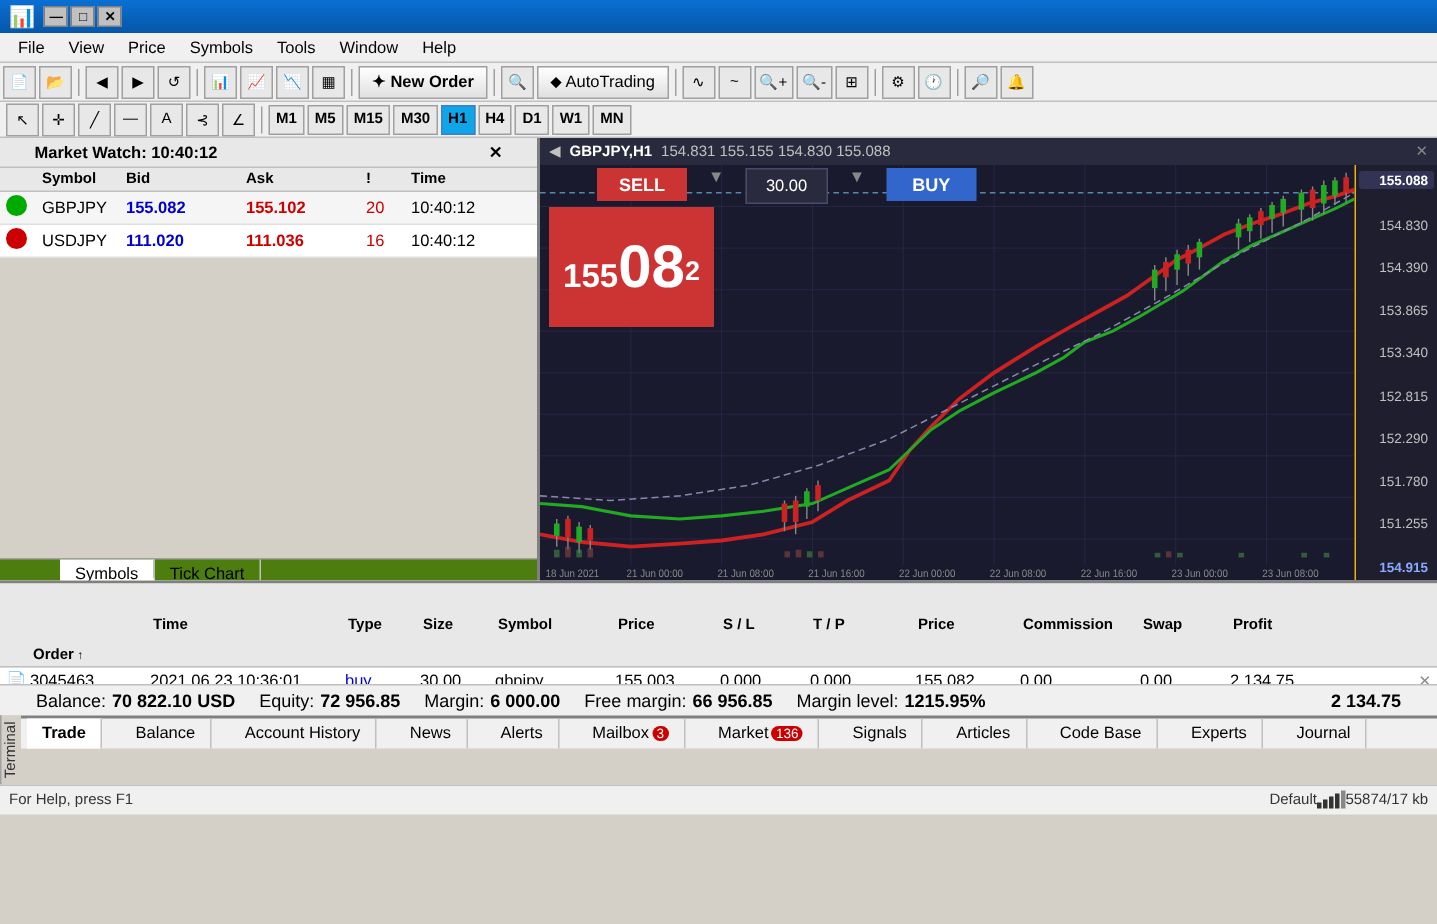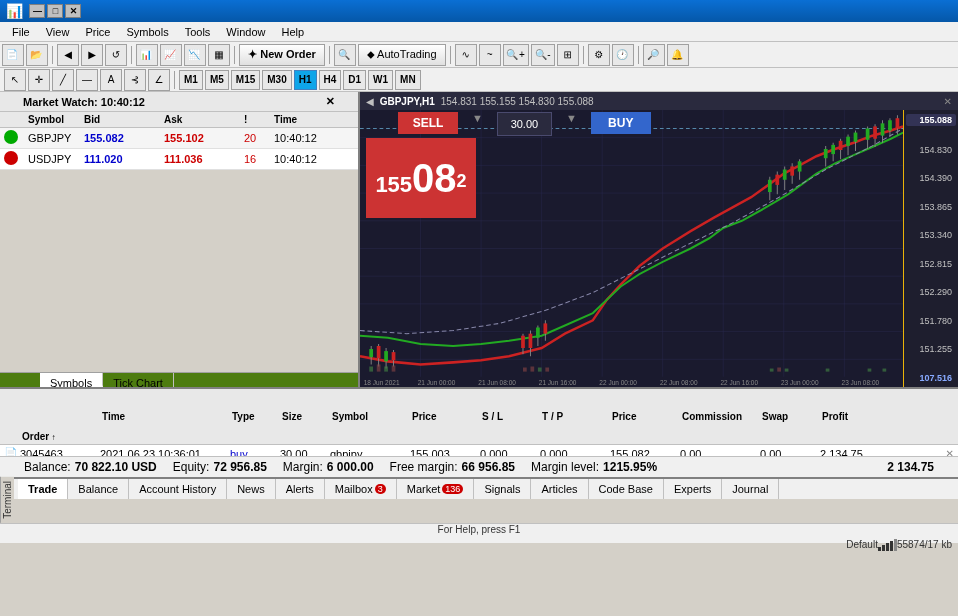--- a/index.html
+++ b/index.html
@@ -81,27 +81,27 @@
     .orders-header-cell.sortable { cursor: pointer; margin-top: 40px; }
     .orders-header-cell.sortable::after { content: ' ↑'; font-size: 8px; }
     #orders-body { flex: 1; overflow-y: auto; }
     .order-row { display: grid; grid-template-columns: 16px 80px 130px 50px 50px 80px 70px 60px 70px 70px 80px 60px 1fr; padding: 2px 4px; border-bottom: 1px solid #f0f0f0; font-size: 11px; align-items: center; }
     #balance-row { background: #f0f0f0; border-top: 1px solid #c0c0c0; padding: 3px 24px; font-size: 12px; display: flex; gap: 4px; align-items: center; }
     .balance-label { font-weight: normal; }
     .balance-val { font-weight: bold; }
     .balance-profit { margin-left: auto; font-weight: bold; color: #000; }
 
     
-    #bottom-tabs { height: 22px; background: #f0f0f0; border-top: 2px solid #808080; display: flex; align-items: center; padding: 0 4px; gap: 0; }
+    #bottom-tabs { height: 22px; background: #f0f0f0; border-top: 2px solid #808080; display: flex; align-items: center; padding: 0 4px; gap: 12px; }
     .bottom-tab { padding: 2px 10px; font-size: 11px; cursor: pointer; border-right: 1px solid #c0c0c0; height: 100%; display: flex; align-items: center; }
     .bottom-tab.active { background: #fff; font-weight: bold; }
     .bottom-tab .badge { background: #cc0000; color: white; font-size: 9px; padding: 0 3px; border-radius: 8px; margin-left: 2px; }
 
     
-    #status-bar { height: 20px; background: #f0f0f0; border-top: 1px solid #c0c0c0; display: flex; align-items: center; padding: 0 6px; font-size: 10px; color: #333; gap: 4px; flex-direction: column; }
+    #status-bar { height: 20px; background: #f0f0f0; border-top: 1px solid #c0c0c0; display: flex; align-items: center; padding: 0 6px; font-size: 10px; color: #333; gap: 4px; }
     #status-bar .status-right { margin-left: auto; display: flex; align-items: center; gap: 0; }
     .signal-bars { display: flex; gap: 1px; align-items: flex-end; }
     .signal-bar { width: 3px; background: #333; }
 
     
     svg { display: block; }
 
     .orders-close-btn { color: #888; cursor: pointer; font-size: 10px; }
   </style>
 </head>
@@ -370,21 +370,21 @@
     <div id="chart-scale">
       <div class="scale-label highlight">155.088</div>
       <div class="scale-label">154.830</div>
       <div class="scale-label">154.390</div>
       <div class="scale-label">153.865</div>
       <div class="scale-label">153.340</div>
       <div class="scale-label">152.815</div>
       <div class="scale-label">152.290</div>
       <div class="scale-label">151.780</div>
       <div class="scale-label">151.255</div>
-      <div class="scale-label" style="color:#88aaff; font-weight:bold;">107.516</div>
+      <div class="scale-label" style="color:#88aaff; font-weight:bold;">154.915</div>
     </div>
   </div>
 </div>
 
 <div id="orders-panel">
   <div id="orders-header">
     <div class="orders-header-cell"></div>
     <div class="orders-header-cell sortable">Order</div>
     <div class="orders-header-cell">Time</div>
     <div class="orders-header-cell">Type</div>

